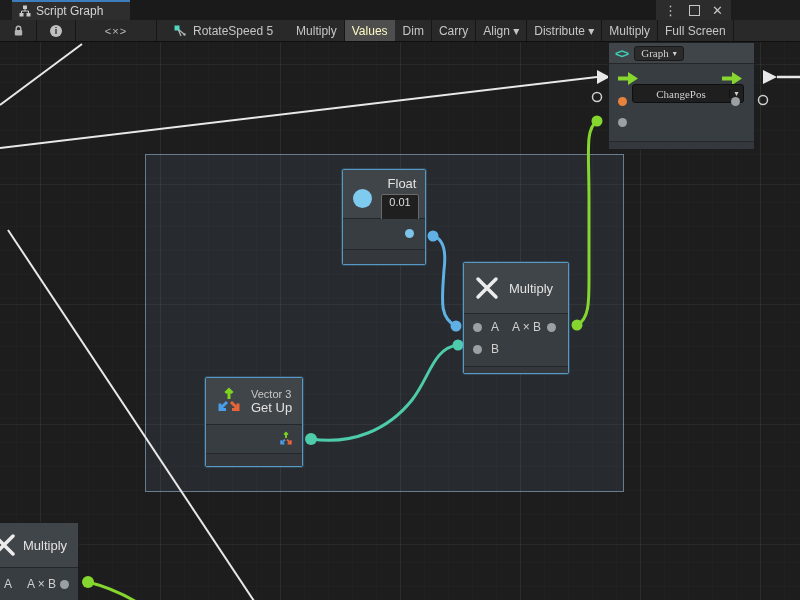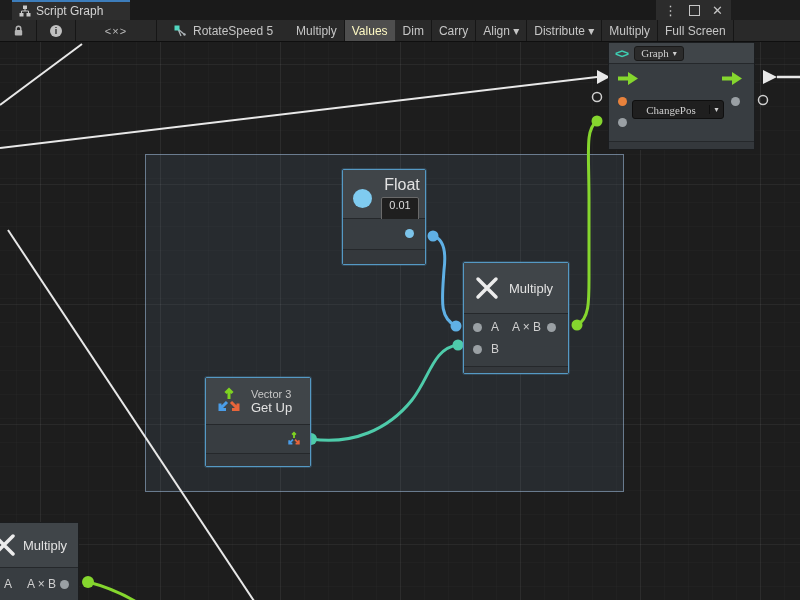--- a/index.html
+++ b/index.html
@@ -174,35 +174,35 @@
         </div>
       </div>
       <div class="n-body" style="height:77px">
         <svg width="22" height="13" viewBox="0 0 20 13" style="position:absolute;left:8px;top:8px">
           <polygon points="0,4.5 10,4.5 10,0 20,6.5 10,13 10,8.5 0,8.5" fill="#85d62e"></polygon>
         </svg>
         <svg width="22" height="13" viewBox="0 0 20 13" style="position:absolute;left:112px;top:8px">
           <polygon points="0,4.5 10,4.5 10,0 20,6.5 10,13 10,8.5 0,8.5" fill="#85d62e"></polygon>
         </svg>
         <span class="port" style="position:absolute;left:9px;top:33px;background:#e8823c"></span>
-        <div class="pill" style="position:absolute;left:23px;top:36px;width:92px;height:19px;background:#1f1f1f;border-color:#0f0f0f">
+        <div class="pill" style="position:absolute;left:23px;top:20px;width:112px;height:19px;background:#1f1f1f;border-color:#0f0f0f">
           <span style="flex:1;text-align:center">ChangePos</span>
           <span style="width:13px;text-align:center;border-left:1px solid #0f0f0f;font-size:8px">▾</span>
         </div>
         <span class="port" style="position:absolute;left:122px;top:33px"></span>
         <span class="port" style="position:absolute;left:9px;top:54px"></span>
       </div>
       <div class="n-foot"></div>
     </div>
 
     <div class="node selected" style="left:342px;top:127px;width:84px;height:96px">
       <div class="n-head" style="height:48px;position:relative">
         <div class="float-circle" style="position:absolute;left:10px;top:19px"></div>
         <div style="position:absolute;left:38px;top:6px;width:42px;text-align:center">
-          <div class="n-title" style="font-size:16px">Float</div>
+          <div class="n-title" style="font-size:13px">Float</div>
           <div class="value-field" style="width:38px;height:28px;margin-top:3px">0.01</div>
         </div>
       </div>
       <div class="n-body" style="height:30px">
         <span class="port" style="position:absolute;right:11px;top:10px;background:#7cc4ea"></span>
       </div>
       <div class="n-foot"></div>
     </div>
 
     <div class="node selected" style="left:463px;top:220px;width:106px;height:112px">
@@ -220,21 +220,21 @@
           <span class="port" style="margin-left:auto;margin-right:12px"></span>
         </div>
         <div class="prow">
           <span class="port" style="margin-left:9px"></span>
           <span style="margin-left:9px">B</span>
         </div>
       </div>
       <div class="n-foot"></div>
     </div>
 
-    <div class="node selected" style="left:205px;top:335px;width:106px;height:90px">
+    <div class="node selected" style="left:205px;top:335px;width:98px;height:90px">
       <div class="n-head" style="height:46px;padding-left:8px;gap:7px">
         <svg width="30" height="30" viewBox="0 0 30 30">
           <path d="M15,13 V4 M11.5,7 L15,3.5 L18.5,7" stroke="#7ed321" stroke-width="3" fill="none"></path>
           <path d="M13,16 L6,23 M6,17.5 V23.5 H12" stroke="#4a9de8" stroke-width="3" fill="none"></path>
           <path d="M17,16 L24,23 M24,17.5 V23.5 H18" stroke="#e8653a" stroke-width="3" fill="none"></path>
         </svg>
         <div>
           <div style="font-size:11px;color:#c8c8c8">Vector 3</div>
           <div class="n-title">Get Up</div>
         </div>

